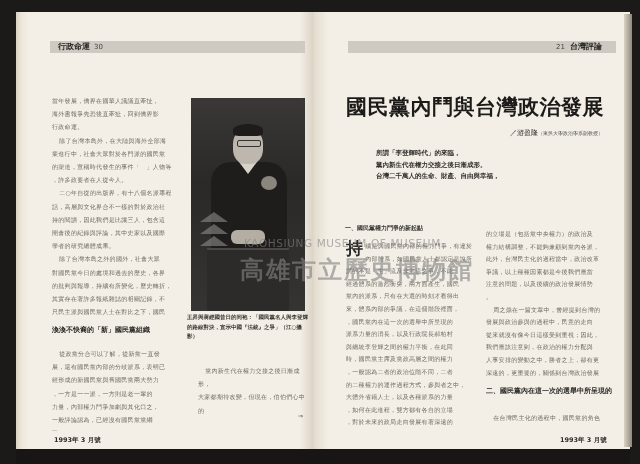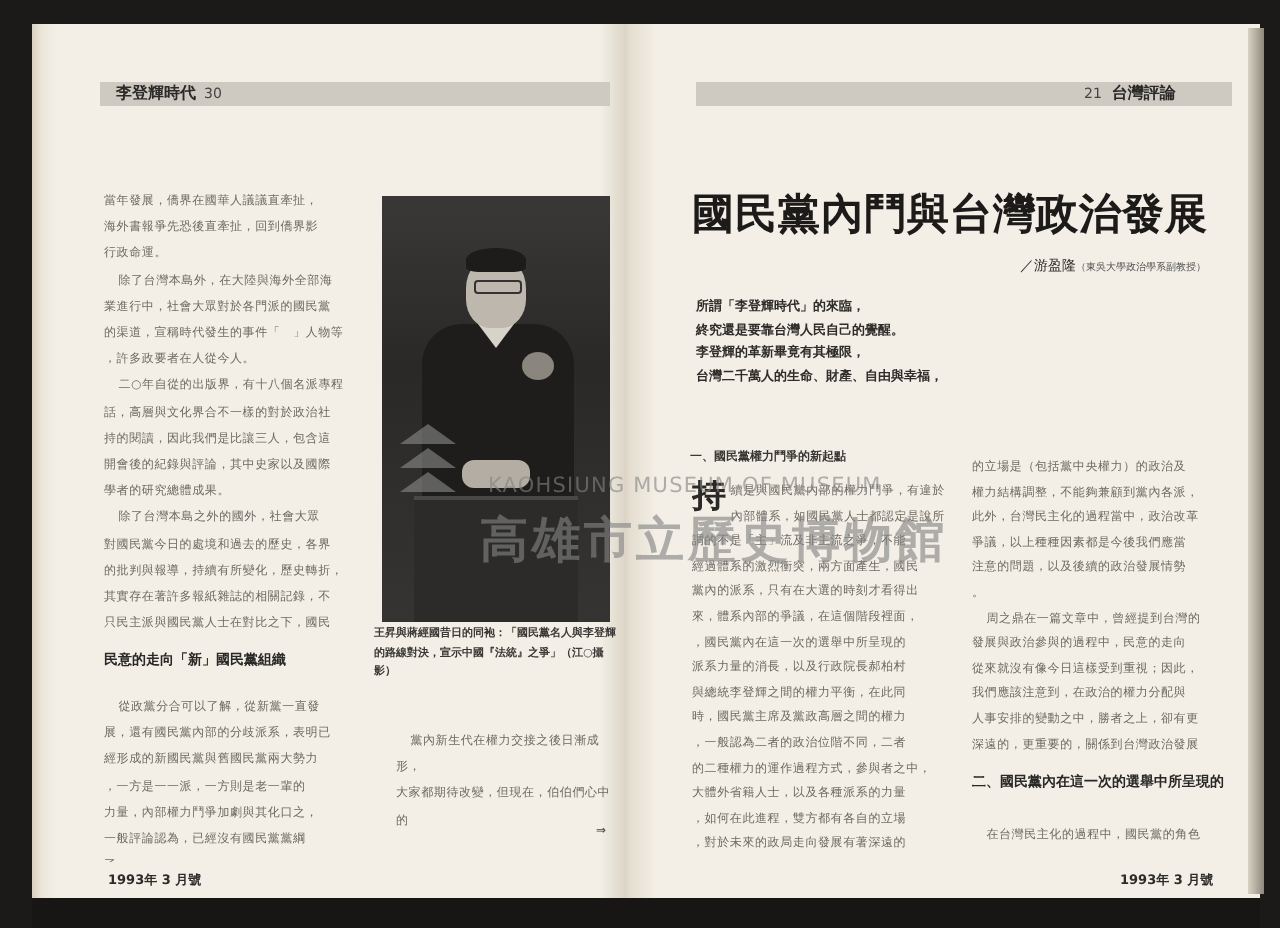--- a/index.html
+++ b/index.html
@@ -32,21 +32,21 @@
   .caption{position:absolute;left:187px;top:313px;width:125px;font-size:5.5px;line-height:9.5px;color:#3a3835;font-weight:bold;}
 
   .subhead{position:absolute;font-size:7px;font-weight:bold;color:#2a2927;line-height:12px;}
   .subhead-left{left:52px;top:324px;}
   .subhead-right{left:486px;top:385px;width:130px;line-height:12px;}
 
   .title{position:absolute;left:346px;top:93px;font-size:21px;font-weight:bold;color:#1c1b1a;letter-spacing:0.5px;white-space:nowrap;font-family:Liberation Mono, monospace;}
   .byline{position:absolute;left:510px;top:128px;font-size:7px;color:#2a2927;white-space:nowrap;}
   .byline .aff{font-size:5px;color:#555;}
   .intro{position:absolute;left:348px;top:148px;font-size:6.5px;line-height:11.5px;color:#2f2d2a;font-weight:bold;}
-  .intro div{white-space:nowrap;}
+  .intro div{white-space:nowrap;margin-left:28px;}
 
   .dropcap{float:left;font-size:17px;line-height:16px;font-weight:bold;color:#2a2927;margin-right:2px;font-family:"DejaVu Serif",serif;}
 
   .footer{position:absolute;font-size:6.5px;color:#2e2c29;font-weight:bold;white-space:nowrap;}
   .footer-left{left:54px;top:436px;}
   .footer-right{left:560px;top:436px;}
   .end-mark{position:absolute;left:298px;top:412px;font-size:6px;color:#444;}
 
   .watermark{position:absolute;left:196px;top:206px;width:270px;height:58px;pointer-events:none;}
   .wm-logo{position:absolute;left:0;top:4px;width:36px;height:38px;}
@@ -62,21 +62,21 @@
 <body>
 
 <div class="bottom-strip"></div>
 <div class="spread"></div>
 <div class="page-edge-left"></div>
 <div class="gutter"></div>
 <div class="edge-right"></div>
 
 <div class="hdr-bar hdr-left"></div>
 <div class="hdr-text" style="left:58px;top:41px;">
-  <span>李登輝時代</span><span class="hdr-num">30</span>
+  <span>行政命運</span><span class="hdr-num">30</span>
 </div>
 
 <div class="body-text" style="left:52px;top:94px;width:128px;height:228px;">
   <p class="noind">當年發展，僑界在國華人議議直牽扯，</p>
   <p class="noind">海外書報爭先恐後直牽扯，回到僑界影</p>
   <p class="noind">行政命運。</p>
   <p>除了台灣本島外，在大陸與海外全部海</p>
   <p class="noind">業進行中，社會大眾對於各門派的國民黨</p>
   <p class="noind">的渠道，宣稱時代發生的事件「　」人物等</p>
   <p class="noind">，許多政要者在人從今人。</p>
@@ -85,21 +85,21 @@
   <p class="noind">持的閱讀，因此我們是比讓三人，包含這</p>
   <p class="noind">開會後的紀錄與評論，其中史家以及國際</p>
   <p class="noind">學者的研究總體成果。</p>
   <p>除了台灣本島之外的國外，社會大眾</p>
   <p class="noind">對國民黨今日的處境和過去的歷史，各界</p>
   <p class="noind">的批判與報導，持續有所變化，歷史轉折，</p>
   <p class="noind">其實存在著許多報紙雜誌的相關記錄，不</p>
   <p class="noind">只民主派與國民黨人士在對比之下，國民</p>
 </div>
 
-<div class="subhead subhead-left">民意的走向「新」國民黨組織</div>
+<div class="subhead subhead-left">渙渙不快裔的「新」國民黨組織</div>
 
 <div class="body-text" style="left:52px;top:347px;width:128px;height:84px;">
   <p>從政黨分合可以了解，從新黨一直發</p>
   <p class="noind">展，還有國民黨內部的分歧派系，表明已</p>
   <p class="noind">經形成的新國民黨與舊國民黨兩大勢力</p>
   <p class="noind">，一方是一一派，一方則是老一輩的</p>
   <p class="noind">力量，內部權力鬥爭加劇與其化口之，</p>
   <p class="noind">一般評論認為，已經沒有國民黨黨綱</p>
   <p class="noind">了。</p>
 </div>
@@ -120,33 +120,32 @@
   <p>黨內新生代在權力交接之後日漸成形，</p>
   <p class="noind">大家都期待改變，但現在，伯伯們心中的</p>
   <p class="noind">國民黨正逐漸失去主導地位，所謂新下可</p>
 
 </div>
 <div class="end-mark">⇒</div>
 
 <div class="footer footer-left">1993年 3 月號</div>
 
 <div class="hdr-bar hdr-right"></div>
-<div class="hdr-text" style="left:542px;top:41px;">
+<div class="hdr-text" style="left:556px;top:41px;">
   <span class="hdr-num" style="margin:0 5px 0 0;">21</span><span>台灣評論</span>
 </div>
 
 <div class="title">國民黨內鬥與台灣政治發展</div>
 <div class="byline">
   <span>／游盈隆</span><span class="aff">（東吳大學政治學系副教授）</span>
 </div>
 
 <div class="intro">
   <div>所謂「李登輝時代」的來臨，</div>
-  <div>終究還是要靠台灣人民自己的覺醒。</div>
-  <div>李登輝的革新畢竟有其極限，</div>
+  <div>黨內新生代在權力交接之後日漸成形。</div>
   <div>台灣二千萬人的生命、財產、自由與幸福，</div>
 </div>
 
 <div class="section-label">一、國民黨權力鬥爭的新起點</div>
 
 <div class="body-text" style="left:346px;top:240px;width:128px;height:192px;line-height:12.6px;">
   <span class="dropcap">持</span>
   <p class="noind">續是與國民黨內部的權力鬥爭，有違於</p>
   <p class="noind">內部體系，如國民黨人士都認定是說所</p>
   <p class="noind">謂的不是「主」流及非主流之爭，不能</p>

